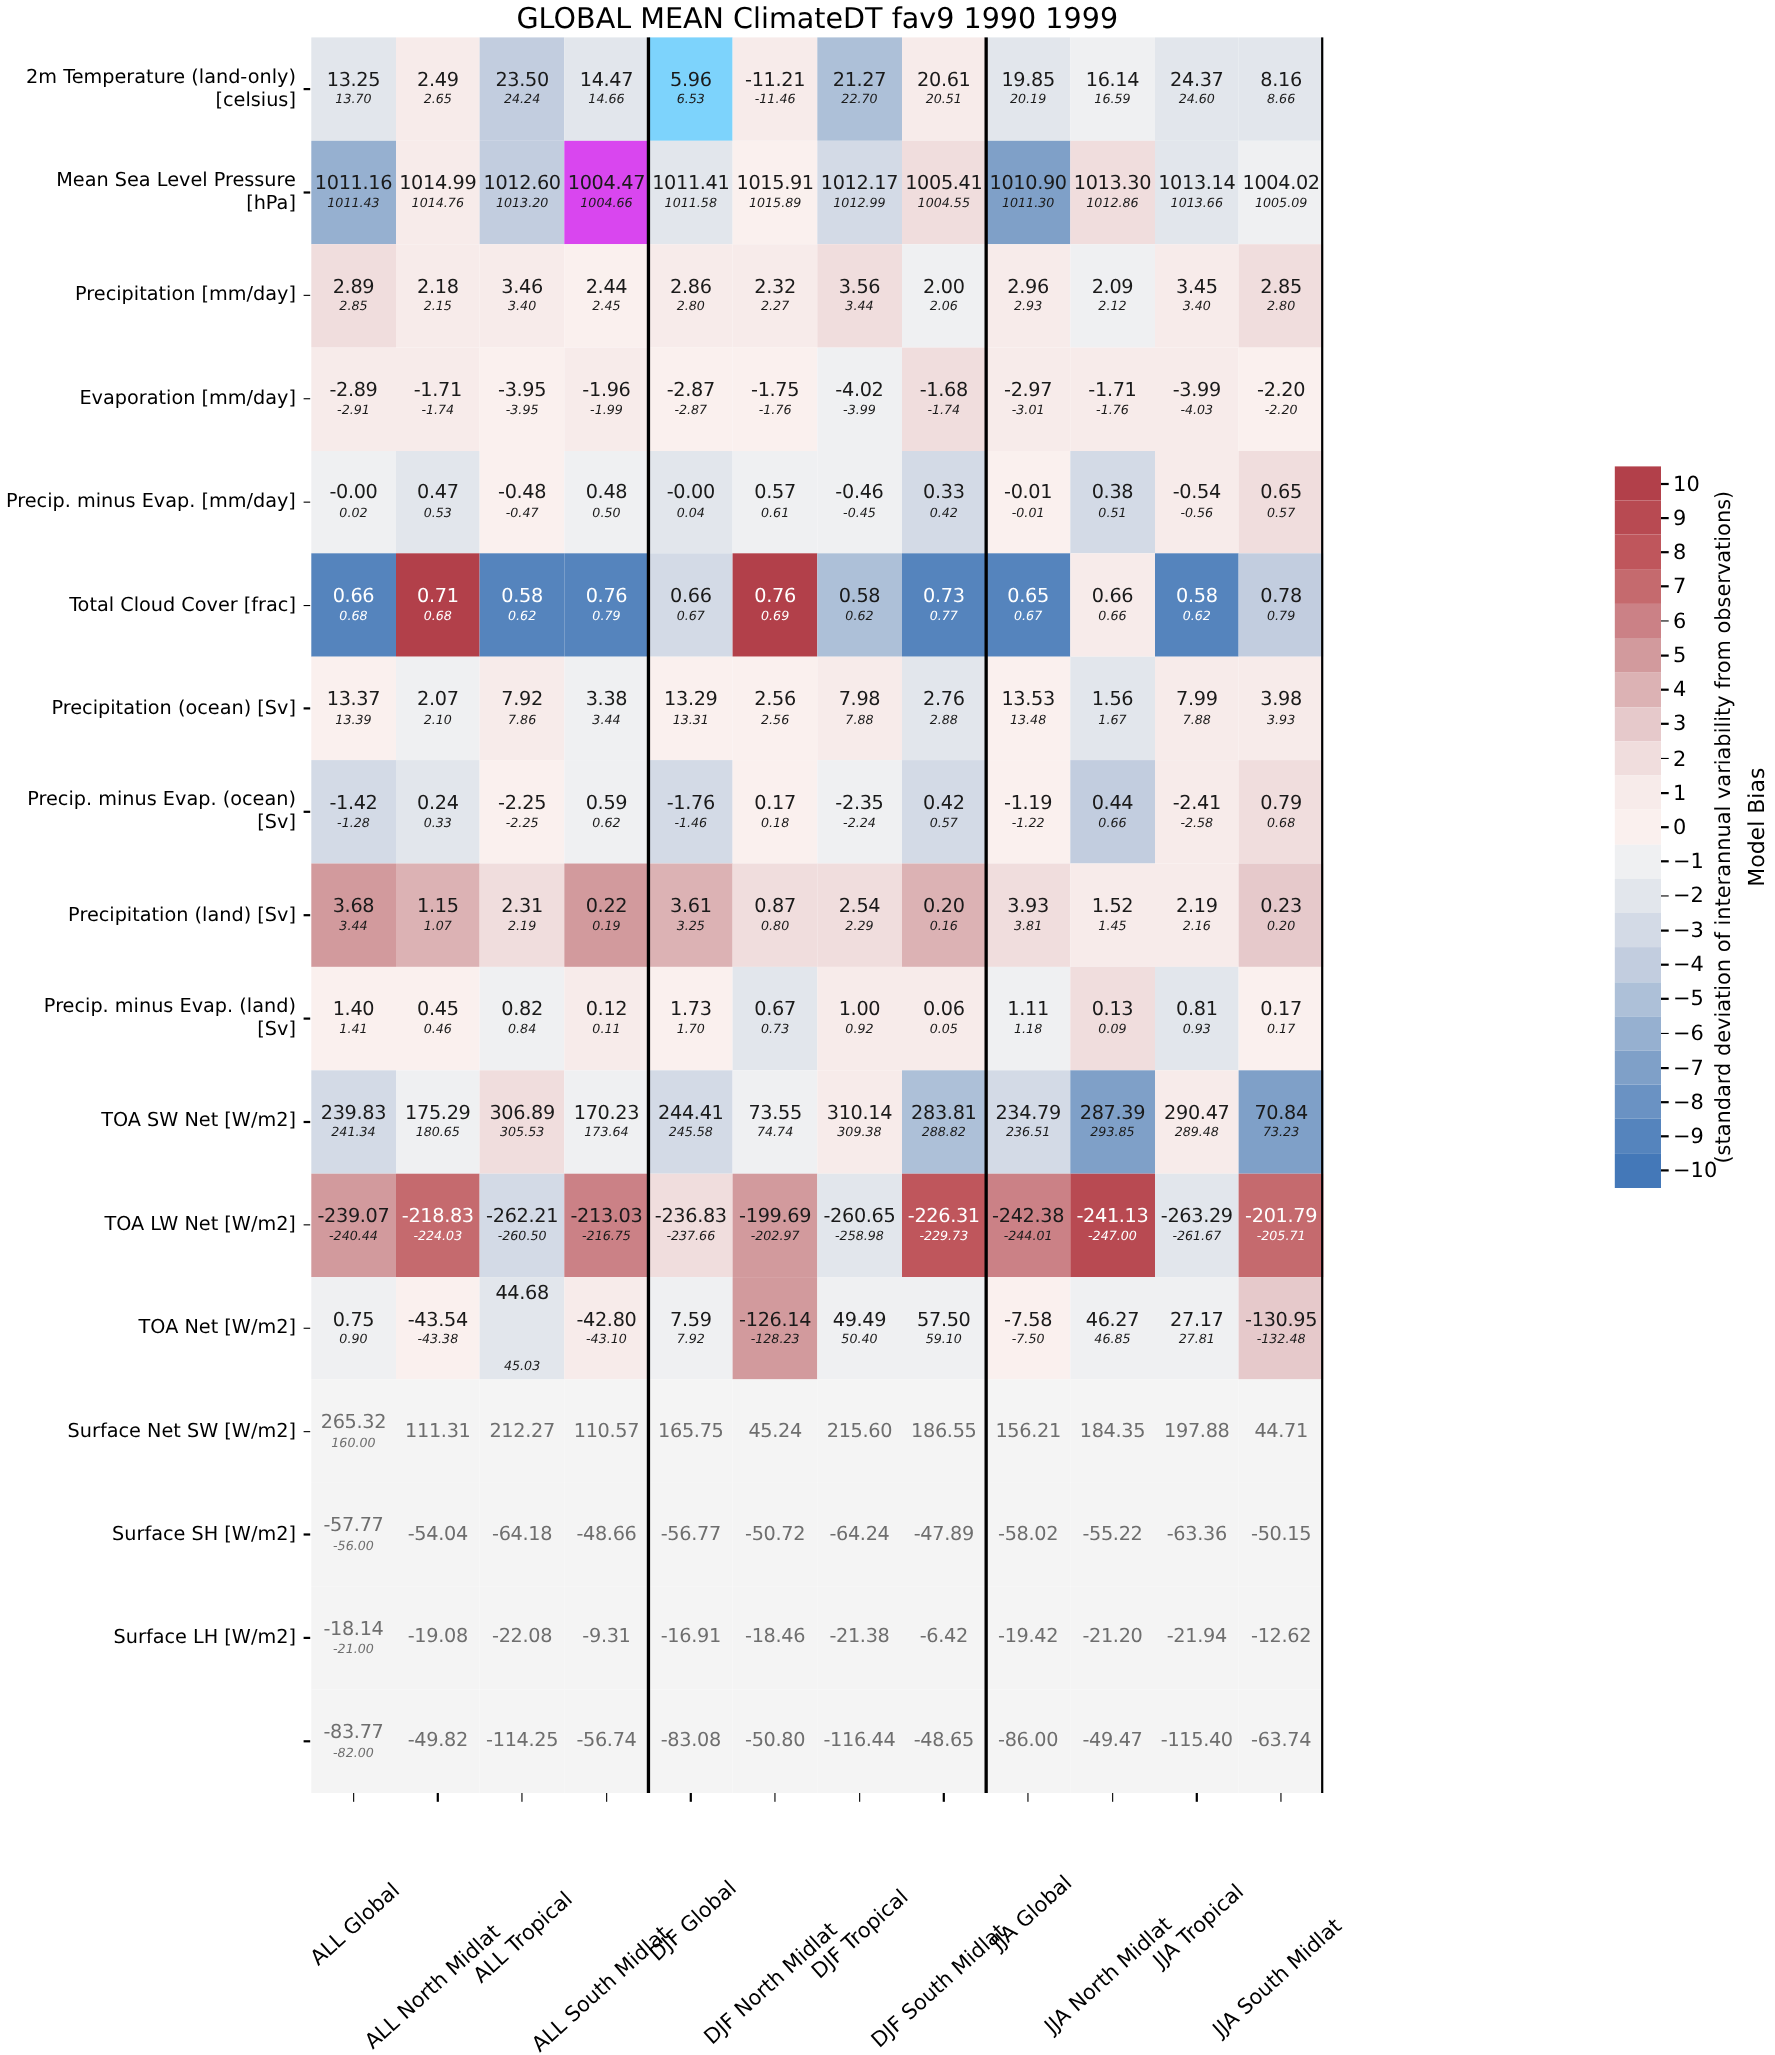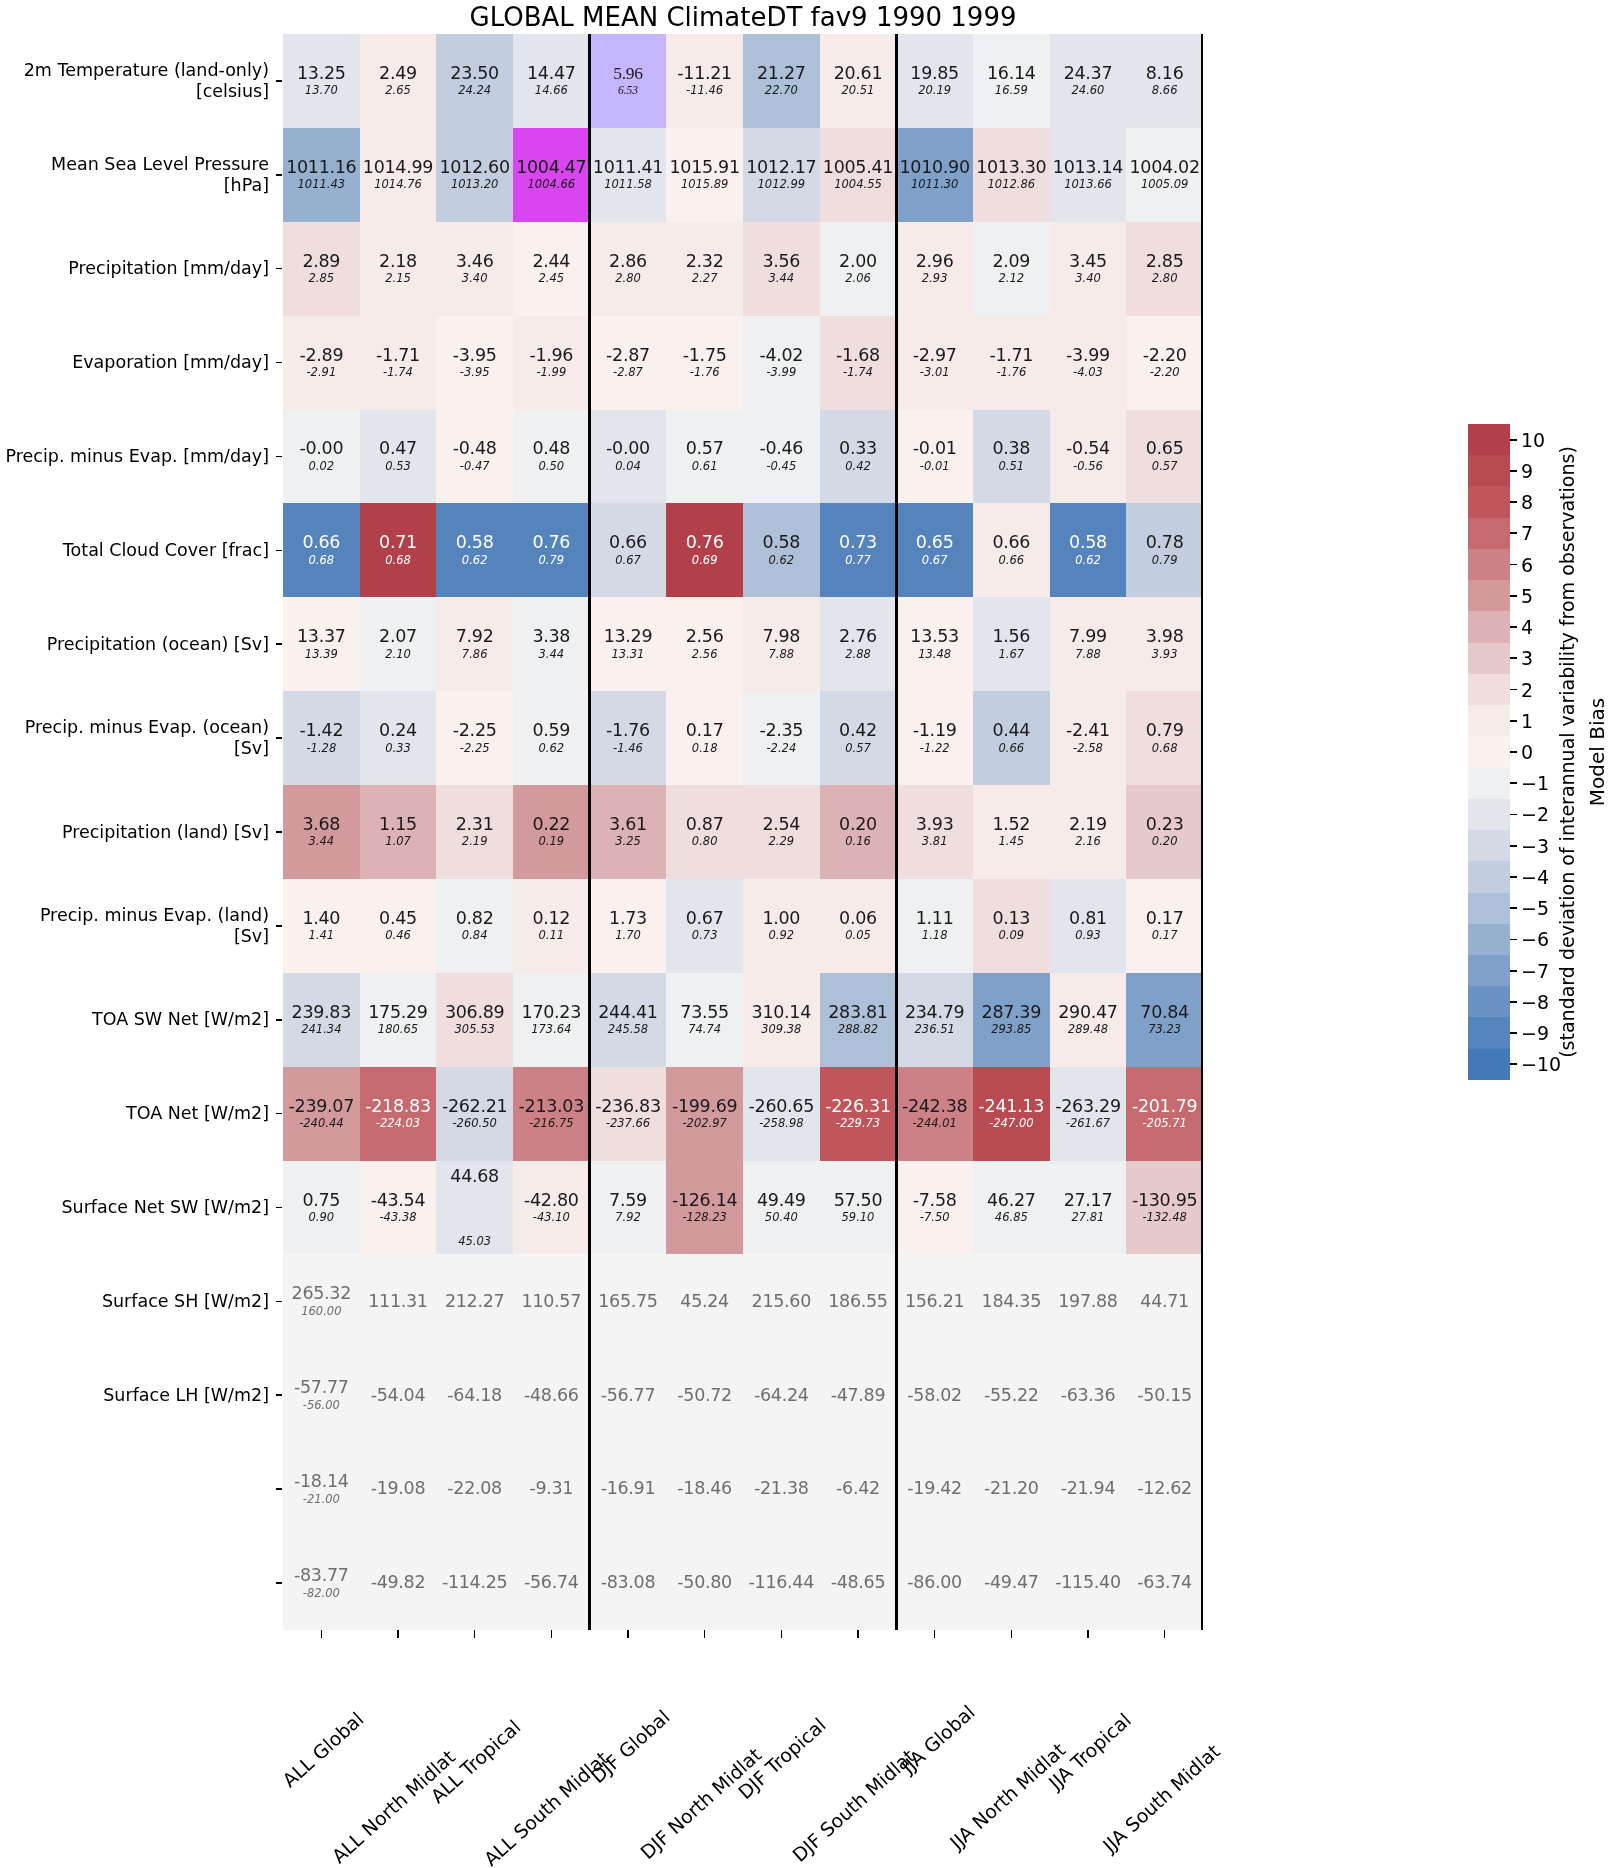--- a/index.html
+++ b/index.html
@@ -167,20 +167,25 @@
           <span>[Sv]</span>
         </div>
       </div>
       <div class="rowlabel">
         <div>
           <span>TOA SW Net [W/m2]</span>
         </div>
       </div>
       <div class="rowlabel">
         <div>
+          <span>TOA LW Net [W/m2]</span>
+        </div>
+      </div>
+      <div class="rowlabel">
+        <div>
           <span>TOA Net [W/m2]</span>
         </div>
       </div>
       <div class="rowlabel">
         <div>
           <span>Surface Net SW [W/m2]</span>
         </div>
       </div>
       <div class="rowlabel">
         <div>
@@ -256,21 +261,21 @@
         <div class="v2">2.65</div>
       </div>
       <div class="cell norm" style="background: rgb(194, 205, 223);">
         <div class="v1">23.50</div>
         <div class="v2">24.24</div>
       </div>
       <div class="cell norm" style="background: rgb(226, 230, 236);">
         <div class="v1">14.47</div>
         <div class="v2">14.66</div>
       </div>
-      <div class="cell norm" style="background: #c4b5fd; font-family: Liberation Serif, serif;">
+      <div class="cell norm" style="background: #7dd3fc;">
         <div class="v1">5.96</div>
         <div class="v2">6.53</div>
       </div>
       <div class="cell norm" style="background: rgb(247, 235, 234);">
         <div class="v1">-11.21</div>
         <div class="v2">-11.46</div>
       </div>
       <div class="cell norm" style="background: rgb(173, 192, 216);">
         <div class="v1">21.27</div>
         <div class="v2">22.70</div>

